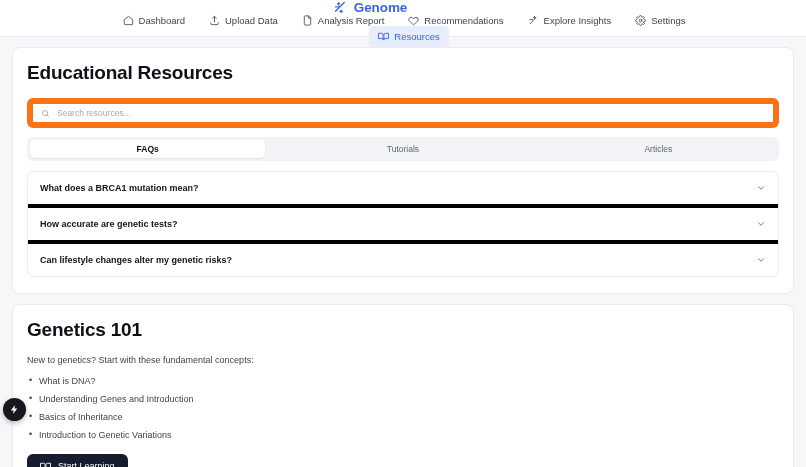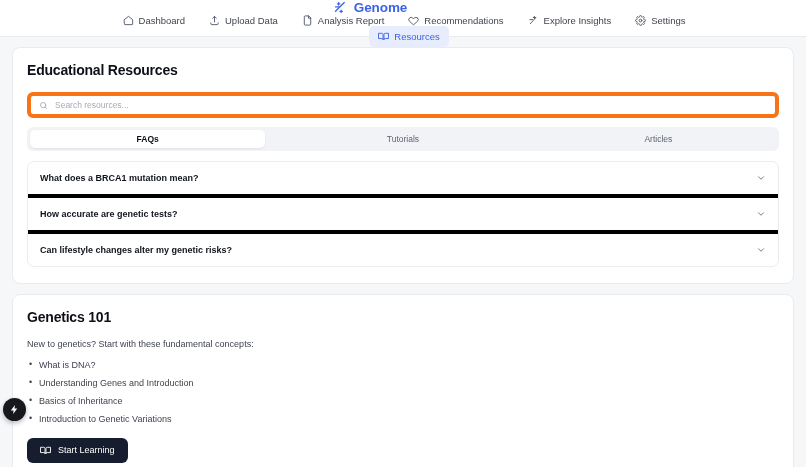--- a/index.html
+++ b/index.html
@@ -55,31 +55,31 @@
 
   
   .page { padding: 10px 12px; display: flex; flex-direction: column; gap: 10px; }
   .card {
     background: #ffffff;
     border: 1px solid #e9ebef;
     border-radius: 8px;
     padding: 14px 14px 16px 14px;
   }
   .card-title {
-    font-size: 14px;
+    font-size: 19px;
     font-weight: bold;
     color: #0d1117;
     letter-spacing: -0.2px;
     margin-bottom: 14px;
   }
 
   
   .search-wrap {
     display: flex; align-items: center; gap: 7px;
-    border: 4px solid #f97316;
+    border: 6px solid #f97316;
     border-radius: 6px;
     height: 20px;
     padding: 9px 8px;
     margin-bottom: 9px;
   }
   .search-input {
     border: none; outline: none; flex: 1;
     font-size: 8.5px; color: #3f4450;
     font-family: inherit;
     background: transparent;

